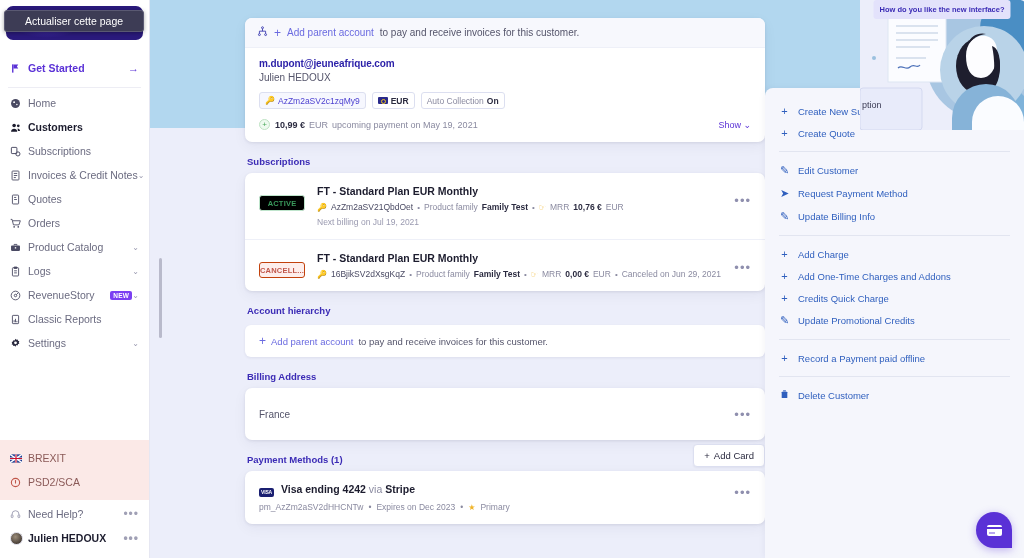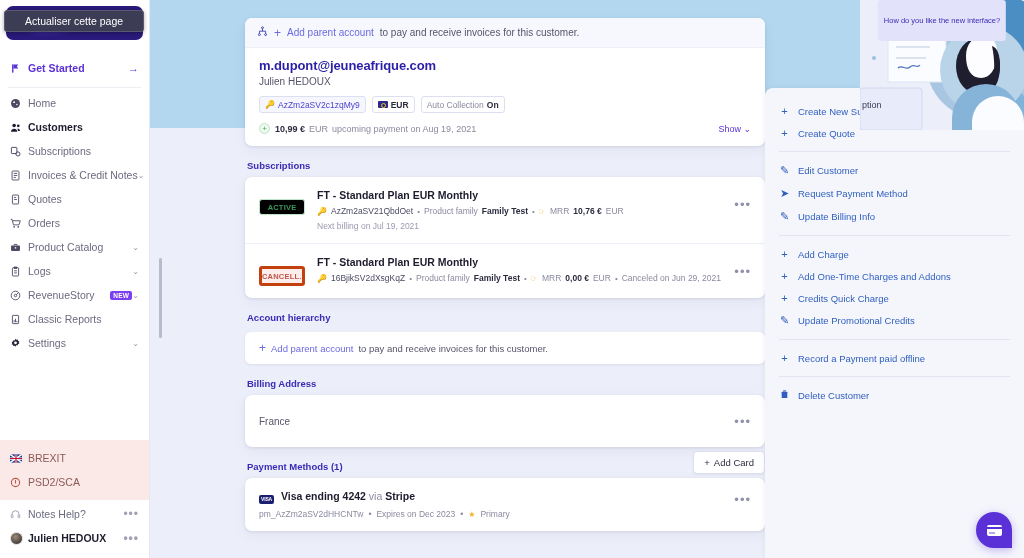--- a/index.html
+++ b/index.html
@@ -97,21 +97,21 @@
   
   .hdr-card { margin-top: 18px; }
   .hdr-banner {
     display:flex; align-items:center; gap:6px; padding: 8px 12px;
     background:#f7f8fd; border-bottom:1px solid #eef0f8;
     border-radius:7px 7px 0 0; font-size:10px; color:#55556b;
   }
   .lnk { color:#6a6ae0; }
   .plus { color:#6a6ae0; font-size:12px; line-height:1; }
   .hdr-body { padding: 10px 14px 12px 14px; }
-  .cust-email { font-size:13px; color:#2a1fa8; font-weight:bold; letter-spacing:-.1px; }
+  .cust-email { font-size:10px; color:#2a1fa8; font-weight:bold; letter-spacing:-.1px; }
   .cust-name { font-size:10px; color:#55556b; margin-top:3px; }
   .pill-row { display:flex; gap:6px; margin-top:9px; align-items:center; }
   .pill {
     display:flex; align-items:center; gap:3px;
     border:1px solid #dcdff0; border-radius:3px; padding:2.5px 5px;
     font-size:8.5px; color:#4a4a63; background:#fff;
   }
   .pill.id { background:#f6f7fe; color:#4b3fd0; }
   .pill.muted { color:#8a8aa0; }
   .pill b { color:#2b2b40; }
@@ -131,21 +131,21 @@
 
   
   .sub-row { display:flex; align-items:flex-start; padding: 12px 14px; }
   .sub-row + .sub-row { border-top:1px solid #eef0f8; }
   .status {
     flex:0 0 46px; font-size:7.5px; font-weight:bold; text-align:center;
     padding:2.5px 0; border-radius:3px; letter-spacing:.2px; margin-top:10px;
     overflow:hidden; white-space:nowrap;
   }
   .status.active { background:#000000; color:#3a9a5c; border:1px solid #bfe5cc; }
-  .status.cancelled { background:#fdeeec; color:#c0564a; border:3px solid #c2410c; }
+  .status.cancelled { background:#fdeeec; color:#c0564a; border:1px solid #c2410c; }
   .sub-main { flex:1; padding-left:12px; }
   .sub-title { font-size:10.5px; color:#1c1c2e; font-weight:bold; }
   .sub-meta { font-size:8.5px; color:#8a8aa0; margin-top:5px; display:flex;
     align-items:center; gap:4px; flex-wrap:wrap; }
   .sub-meta .id { color:#4a4a63; }
   .sub-meta .dot { color:#8a8aa0; font-size:8px; }
   .sub-meta b { color:#2b2b40; }
   .sub-next { font-size:8.5px; color:#9a9ab0; margin-top:5px; }
   .row-dots { color:#8f8fae; font-size:13px; letter-spacing:1px; margin-top:8px; }
 
@@ -198,22 +198,22 @@
     font-size:9.5px; color:#2f5fbe; cursor:pointer;
   }
   .act .gly { width:11px; flex:0 0 11px; text-align:center; font-size:11px; color:#2f5fbe; }
   .act-sep { height:1px; background:#e2e5f0; margin:7px 14px; }
 
   
   .illus { position:absolute; right:0; top:0; width:164px; height:130px; z-index:30;
     overflow:hidden; background:#eceefa; }
   .illus-q {
     position:absolute; left:50%; transform:translateX(-50%); top:0px;
-    background:#e3e2fb; color:#3b2bb5; font-size:7.5px; font-weight:normal;
-    padding:16px 6px; border-radius:3px; white-space:nowrap; z-index:5;text-align:right;
+    background:#e3e2fb; color:#3b2bb5; font-size:7.5px; font-weight:bold;
+    padding:5px 6px; border-radius:3px; white-space:nowrap; z-index:5;text-align:right;
   }
 
   .chat-bubble {
     position:absolute; right:12px; bottom:10px; width:36px; height:36px;
     background:#5a31d6; border-radius:50% 50% 0 50%; z-index:50;
     display:flex; align-items:center; justify-content:center;
     box-shadow:0 2px 8px rgba(90,49,214,.35); cursor:pointer;
   }
   .chat-card { width:15px;height:11px;background:#fff;border-radius:2px;position:relative;}
   .chat-card:before{content:"";position:absolute;left:0;top:2px;width:100%;height:2px;background:#5a31d6;}
@@ -395,21 +395,21 @@
         </div>
       </div>
       <div class="nav-row">
         <span class="ico">
           <svg width="11" height="11" viewBox="0 0 16 16" fill="none" stroke="#9a9ab0" stroke-width="1.3">
               <path d="M3 9V7.5a5 5 0 0110 0V9"></path>
               <rect x="1.8" y="8.6" width="2.6" height="4" rx="1.1"></rect>
               <rect x="11.6" y="8.6" width="2.6" height="4" rx="1.1"></rect>
             </svg>
         </span>
-        <span class="lbl">Notes Help?</span>
+        <span class="lbl">Need Help?</span>
         <span class="dots">•••</span>
       </div>
       <div class="nav-row active">
         <span class="ico">
             <span class="avatar-mini"></span>
           </span>
         <span class="lbl">Julien HEDOUX</span>
         <span class="dots">•••</span>
       </div>
     </div>
@@ -451,21 +451,21 @@
             </span>
             <span class="pill muted">
               <span>Auto Collection</span>
               <b>On</b>
             </span>
           </div>
           <div class="pay-row">
             <span class="circ-plus">+</span>
             <b>10,99 €</b>
             <span style="margin-left:4px">EUR</span>
-            <span style="margin-left:4px">upcoming payment on Aug 19, 2021</span>
+            <span style="margin-left:4px">upcoming payment on May 19, 2021</span>
             <span class="show-lnk">Show ⌄</span>
           </div>
         </div>
       </section>
 
       <div class="sect-title">Subscriptions</div>
       <section class="card">
         <div class="sub-row">
           <span class="status active">ACTIVE</span>
           <div class="sub-main">

